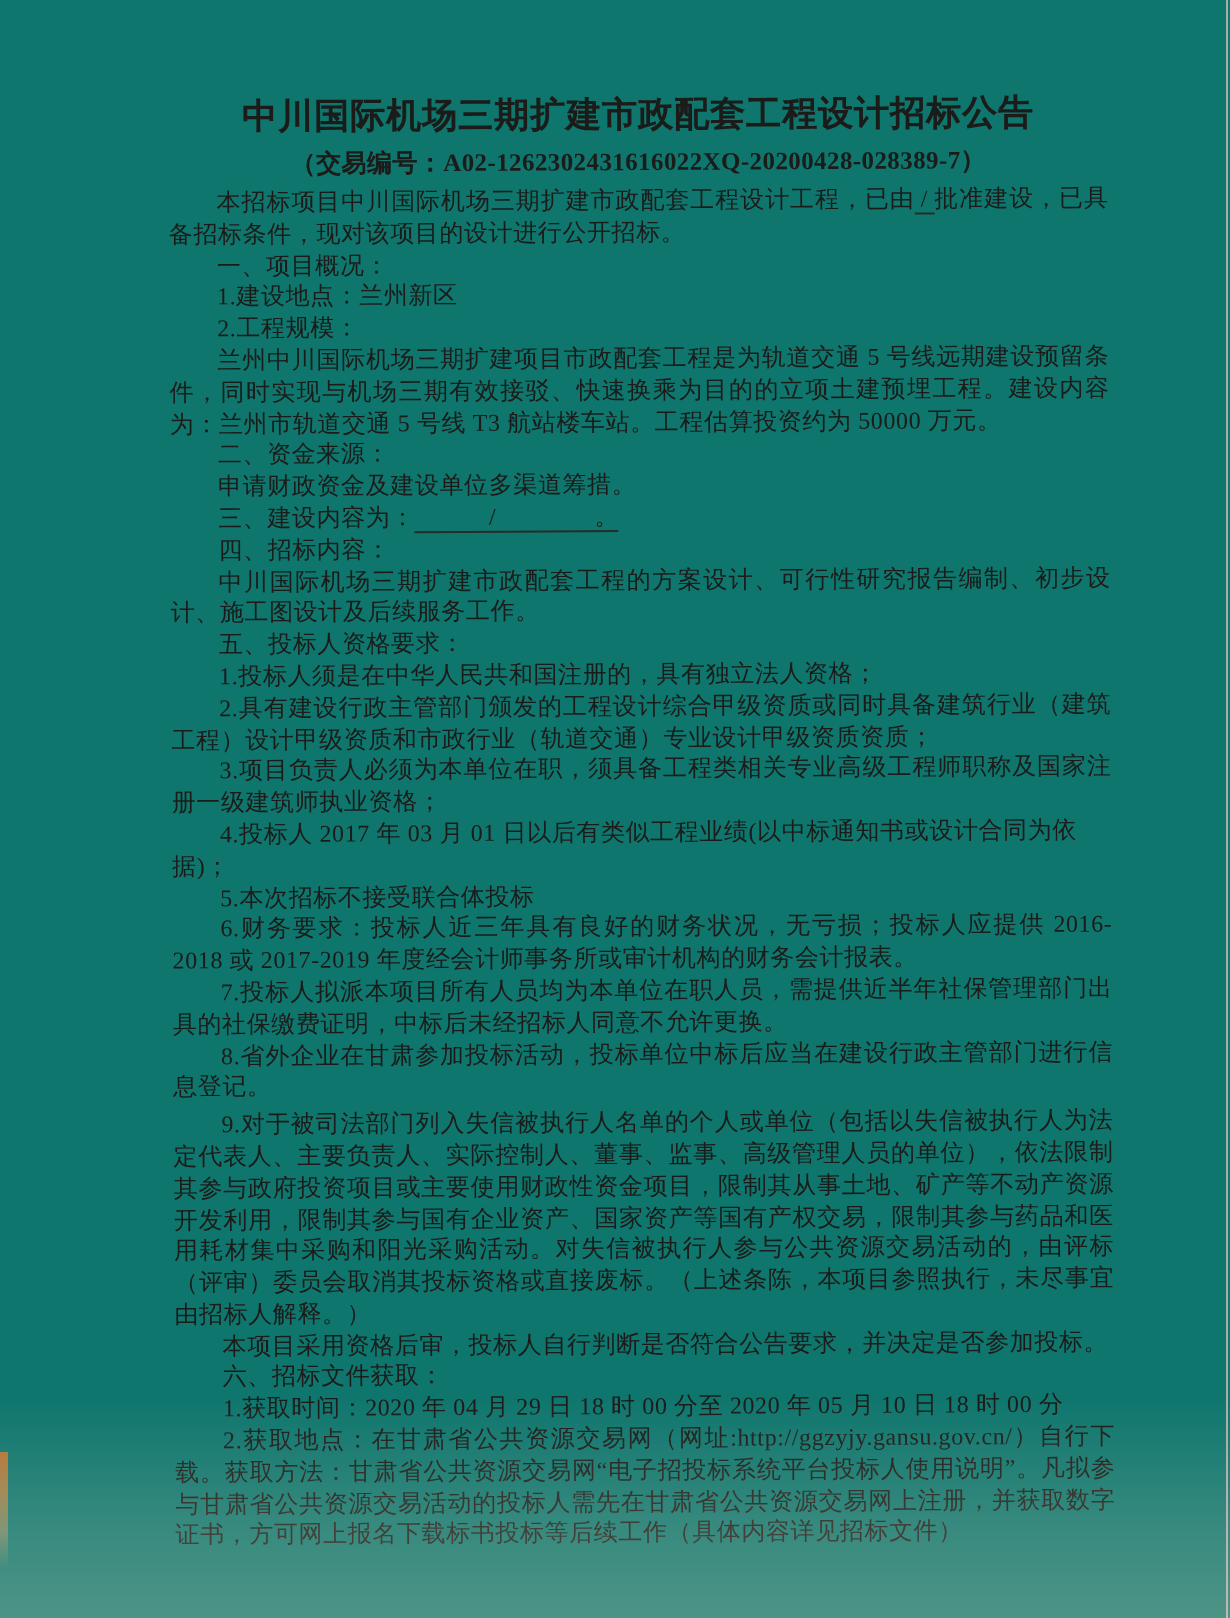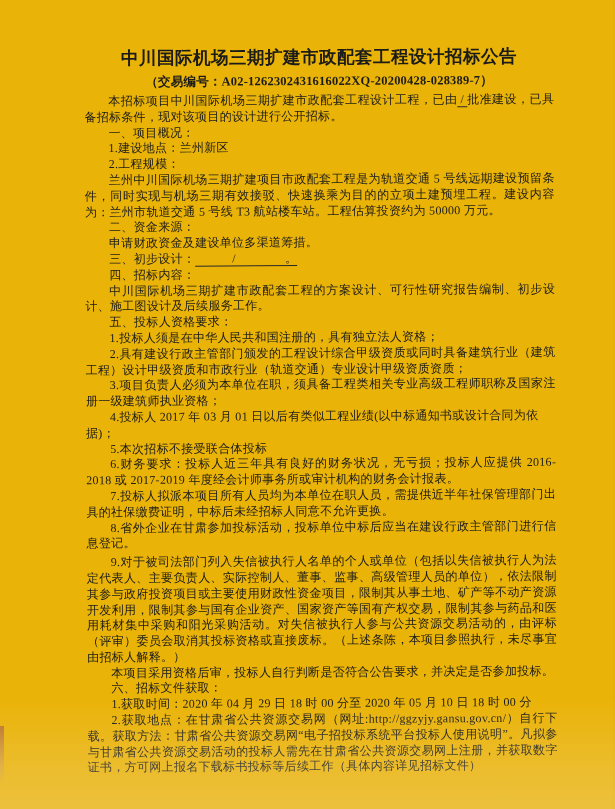--- a/index.html
+++ b/index.html
@@ -3,21 +3,21 @@
 <meta charset="utf-8">
 <style>
   html,body{margin:0;padding:0;}
   body{
     width:615px;height:809px;overflow:hidden;
     background:#ffffff;
     font-family:"Liberation Serif","DejaVu Serif",serif;
   }
   .page{
     position:relative;width:615px;height:809px;
-    background:#eab308;
+    background:#0f766e;
   }
   .content{
     position:absolute;left:84px;top:46px;width:470px;
     transform:rotate(-0.3deg);
     transform-origin:50% 0;
     color:#1b1b19;
   }
   .doc-title{
     font-size:17.5px;font-weight:bold;text-align:center;
     letter-spacing:0.5px;line-height:22px;margin:0 0 5px 0;
@@ -75,21 +75,21 @@
     <p><span>本招标项目中川国际机场三期扩建市政配套工程设计工程，已由</span><span class="u">/</span><span>批准建设，已具备招标条件，现对该项目的设计进行公开招标。</span></p>
 
     <p class="no-justify">一、项目概况：</p>
     <p class="no-justify">1.建设地点：兰州新区</p>
     <p class="no-justify">2.工程规模：</p>
     <p>兰州中川国际机场三期扩建项目市政配套工程是为轨道交通 5 号线远期建设预留条件，同时实现与机场三期有效接驳、快速换乘为目的的立项土建预埋工程。建设内容为：兰州市轨道交通 5 号线 T3 航站楼车站。工程估算投资约为 50000 万元。</p>
 
     <p class="no-justify">二、资金来源：</p>
     <p class="no-justify">申请财政资金及建设单位多渠道筹措。</p>
 
-    <p class="no-justify"><span>三、初步设计：</span><span class="blank">　　　/　　　　。</span></p>
+    <p class="no-justify"><span>三、建设内容为：</span><span class="blank">　　　/　　　　。</span></p>
 
     <p class="no-justify">四、招标内容：</p>
     <p>中川国际机场三期扩建市政配套工程的方案设计、可行性研究报告编制、初步设计、施工图设计及后续服务工作。</p>
 
     <p class="no-justify">五、投标人资格要求：</p>
     <p class="no-justify">1.投标人须是在中华人民共和国注册的，具有独立法人资格；</p>
     <p>2.具有建设行政主管部门颁发的工程设计综合甲级资质或同时具备建筑行业（建筑工程）设计甲级资质和市政行业（轨道交通）专业设计甲级资质资质；</p>
     <p>3.项目负责人必须为本单位在职，须具备工程类相关专业高级工程师职称及国家注册一级建筑师执业资格；</p>
     <p class="no-justify">4.投标人 2017 年 03 月 01 日以后有类似工程业绩(以中标通知书或设计合同为依据)；</p>
     <p class="no-justify">5.本次招标不接受联合体投标</p>

